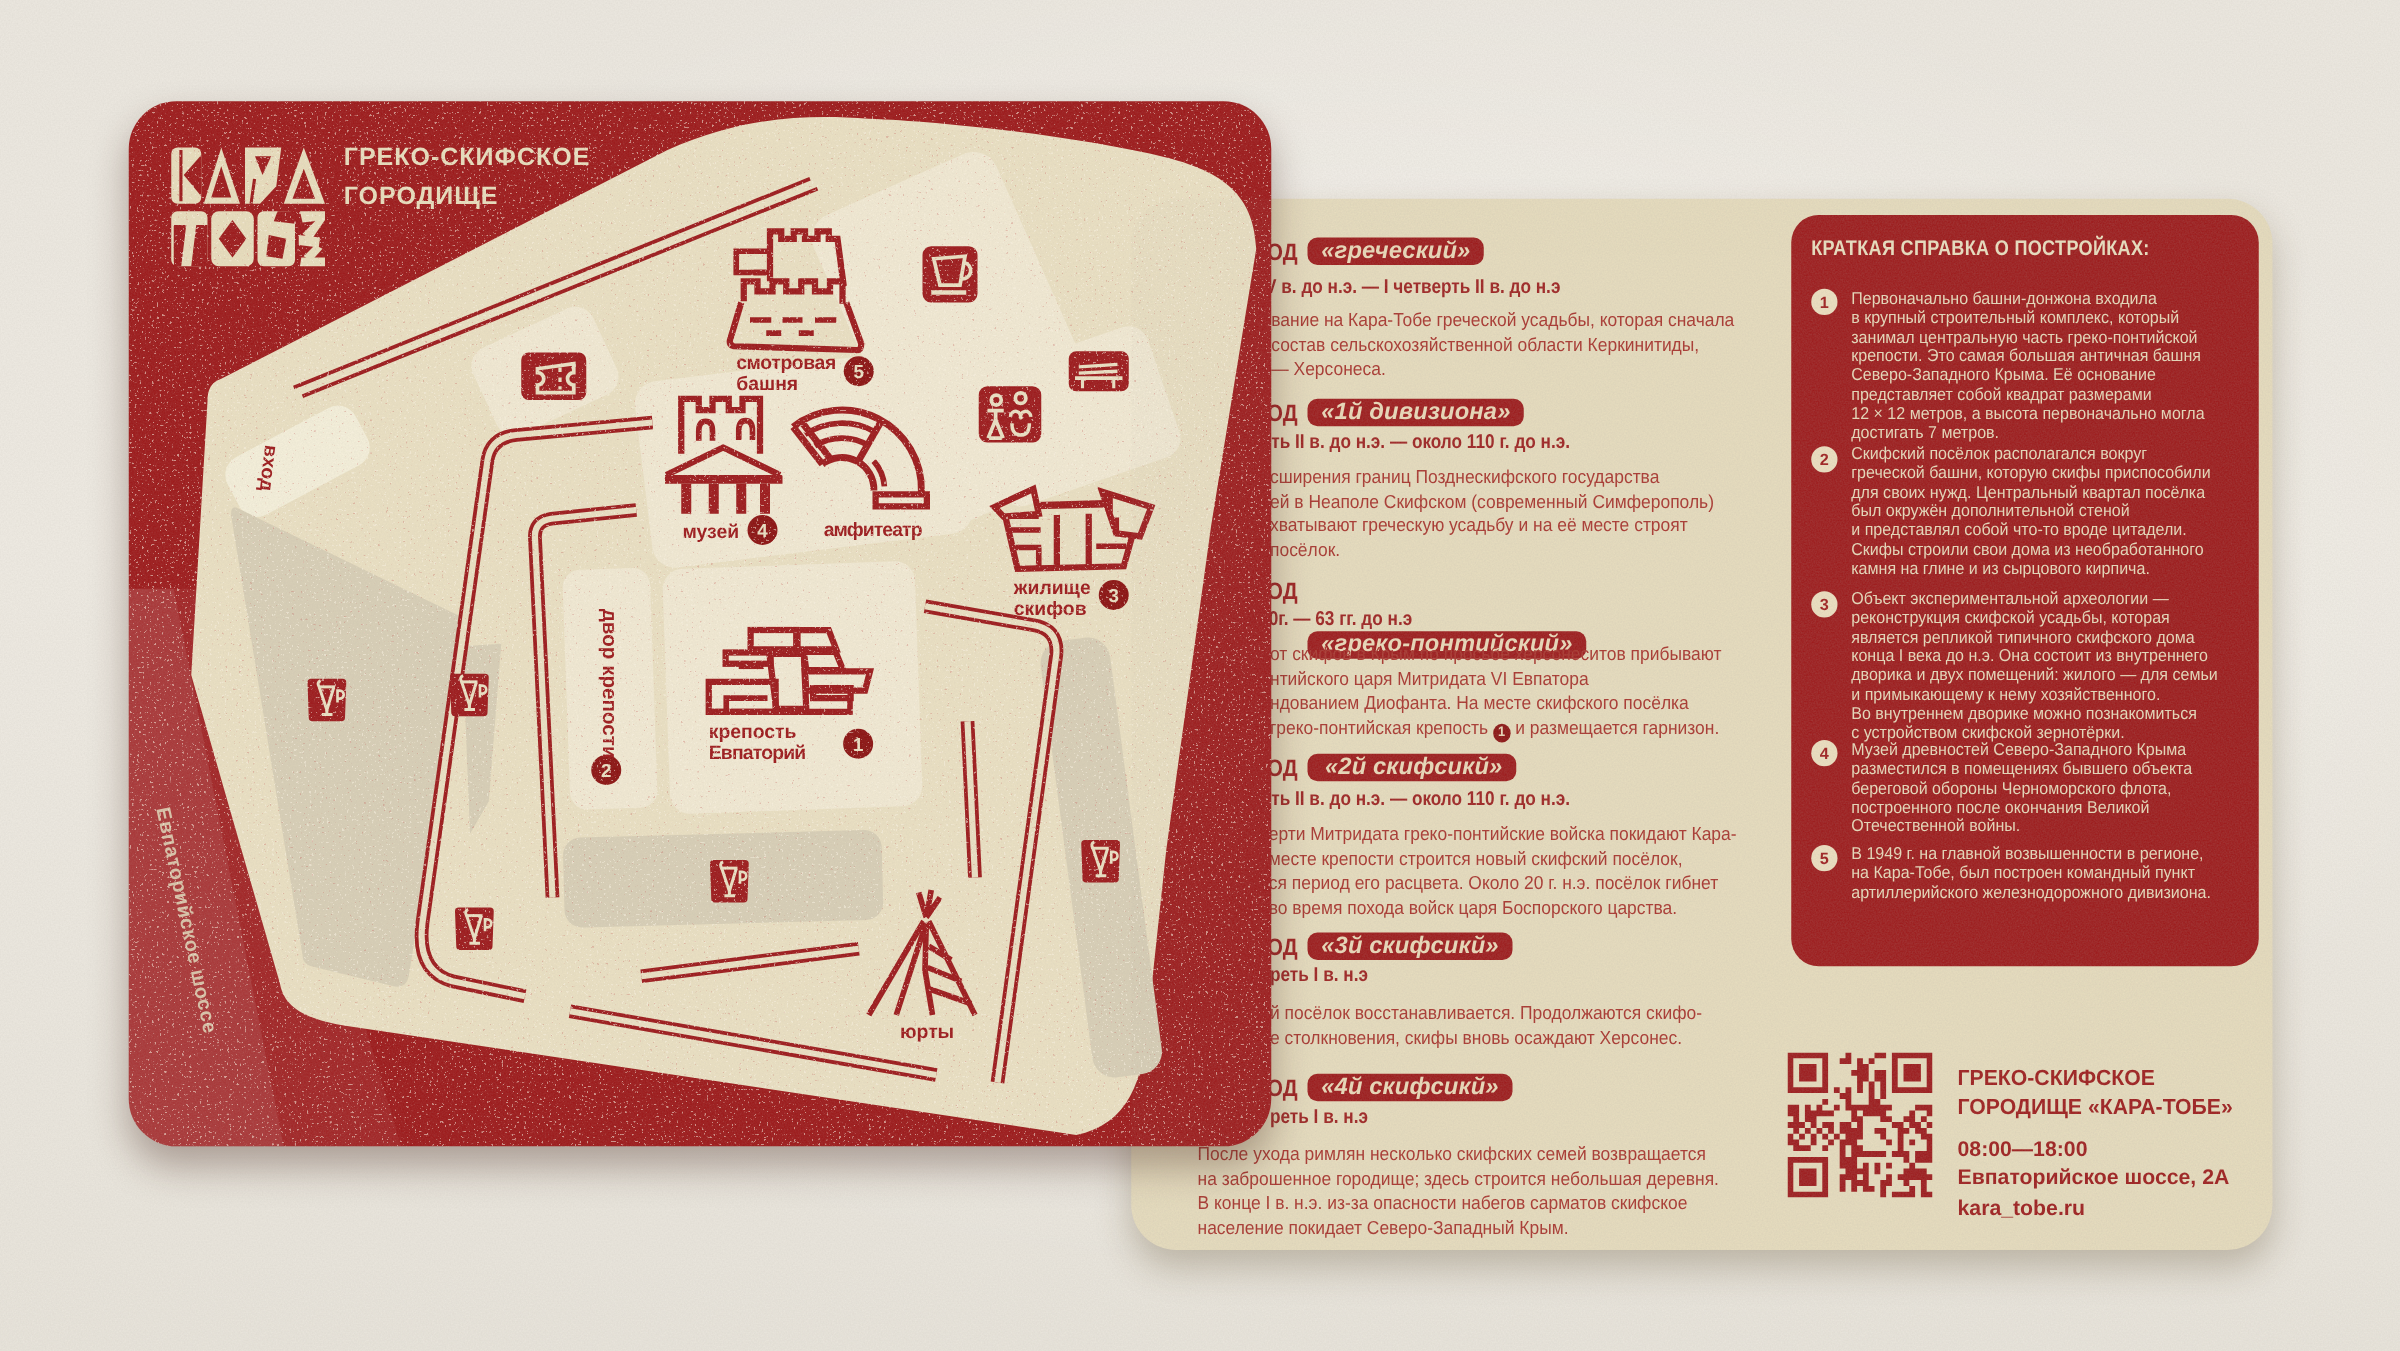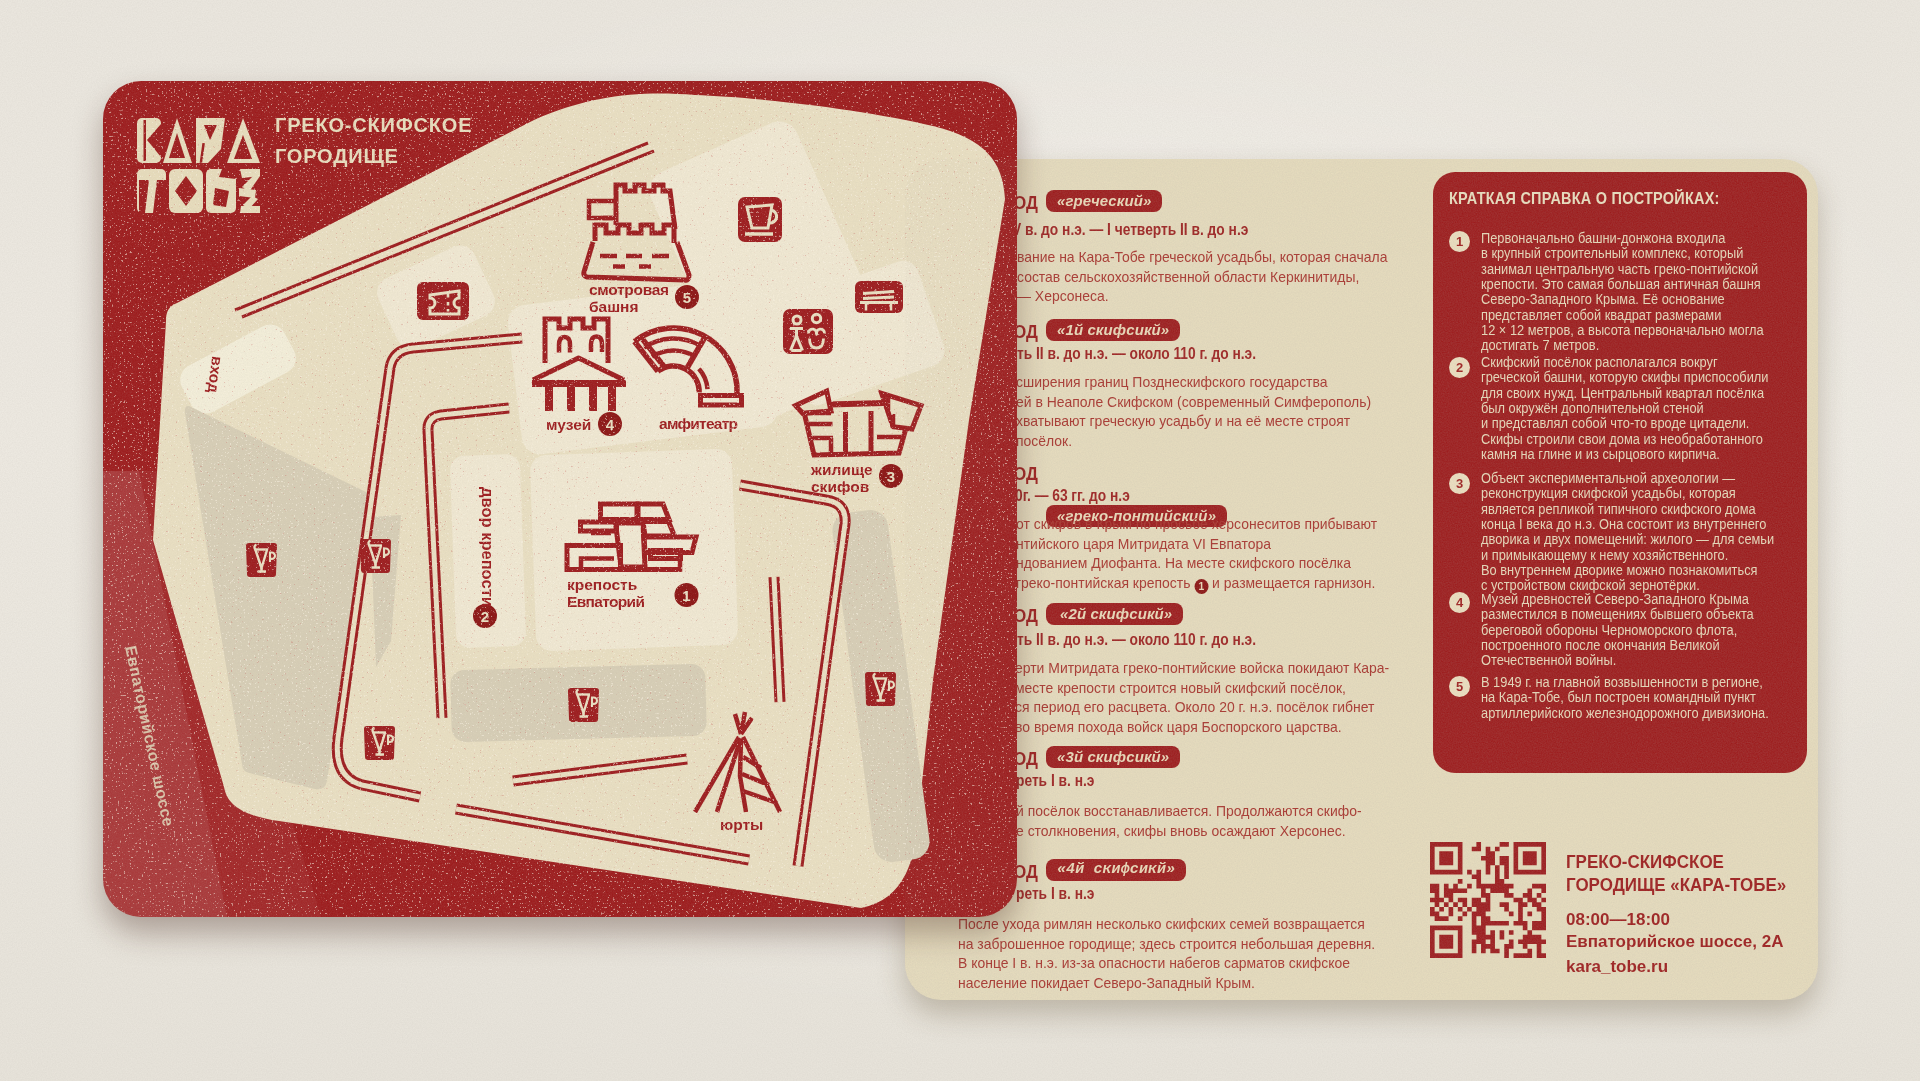--- a/index.html
+++ b/index.html
@@ -12,21 +12,21 @@
        radial-gradient(1600px 900px at 55% 45%, rgba(255,255,255,0.5), rgba(255,255,255,0) 60%),
        linear-gradient(180deg,#eae6de 0%,#ede9e1 40%,#e7e3da 100%);}
   #cardB{position:absolute;left:905px;top:159px;width:913px;height:841px;
      background:#e6dcbe;border-radius:36px;
      box-shadow:0 14px 28px rgba(80,60,30,.28);}
   #cardR{position:absolute;left:103px;top:81px;width:914px;height:836px;
      background:#9d1c1d;border-radius:38px;
      box-shadow:0 16px 30px rgba(60,30,20,.35);}
   .period{position:absolute;color:#9e1f1f;font-weight:bold;font-size:19px;transform:scaleX(.88);transform-origin:0 0;}
   .pbadge{position:absolute;background:#9d1c1d;color:#ead9b9;font-weight:bold;
-     font-style:italic;font-size:15px;border-radius:8px;height:22px;line-height:21.5px;
+     font-style:italic;font-size:19px;border-radius:8px;height:22px;line-height:21.5px;
      padding:0 11px;letter-spacing:.1px;}
   .pdate{position:absolute;color:#9e2423;font-weight:bold;font-size:16px;white-space:nowrap;transform:scaleX(.86);transform-origin:0 0;}
   .ppar{position:absolute;color:#a93730;font-size:15px;line-height:19.7px;white-space:nowrap;transform:scaleX(.93);transform-origin:0 0;}
   .inb{display:inline-block;width:15px;height:15px;border-radius:50%;background:#8c1514;
      color:#ead9b9;font-size:11px;font-weight:bold;text-align:center;line-height:15px;
      vertical-align:-2px;}
   #panel{position:absolute;left:1433px;top:172px;width:374px;height:601px;
      background:#9d1c1d;border-radius:22px;}
   #panel h3{position:absolute;left:16px;top:17px;margin:0;color:#eadfc0;
      font-size:17px;letter-spacing:.3px;transform:scaleX(.85);transform-origin:0 0;white-space:nowrap;}
@@ -43,41 +43,41 @@
 <div id="cardB"></div>
 
 <div id="periods" class="abs" style="left:0;top:0;width:1920px;height:1081px;">
 
   <div class="period" style="left:967px;top:192px;">ПЕРИОД</div>
   <div class="pbadge" style="left:1046px;top:190px;">«греческий»</div>
   <div class="pdate" style="left:1012px;top:221px;">V в. до н.э. — I четверть II в. до н.э</div>
   <div class="ppar" style="left:1017px;top:247px;">вание на Кара-Тобе греческой усадьбы, которая сначала<br>состав сельскохозяйственной области Керкинитиды,<br>— Херсонеса.</div>
 
   <div class="period" style="left:967px;top:321px;">ПЕРИОД</div>
-  <div class="pbadge" style="left:1046px;top:319px;">«1й скифсикй»</div>
+  <div class="pbadge" style="left:1046px;top:319px;">«1й дивизиона»</div>
   <div class="pdate" style="left:1017px;top:345px;">ть II в. до н.э. — около 110 г. до н.э.</div>
   <div class="ppar" style="left:1016px;top:372px;">сширения границ Позднескифского государства<br>ей в Неаполе Скифском (современный Симферополь)<br>хватывают греческую усадьбу и на её месте строят<br>посёлок.</div>
 
   <div class="period" style="left:967px;top:463px;">ПЕРИОД</div>
   <div class="pbadge" style="left:1046px;top:461px;margin-top:44px;">«греко-понтийский»</div>
   <div class="pdate" style="left:1015px;top:487px;">0г. — 63 гг. до н.э</div>
   <div class="ppar" style="left:1016px;top:514px;">от скифов в Крым по просьбе херсонеситов прибывают<br>нтийского царя Митридата VI Евпатора<br>ндованием Диофанта. На месте скифского посёлка<br>греко-понтийская крепость <span class="inb">1</span> и размещается гарнизон.</div>
 
   <div class="period" style="left:967px;top:605px;">ПЕРИОД</div>
   <div class="pbadge" style="left:1046px;top:603px;padding-left:14px;">«2й скифсикй»</div>
   <div class="pdate" style="left:1017px;top:631px;">ть II в. до н.э. — около 110 г. до н.э.</div>
   <div class="ppar" style="left:1015px;top:658px;">ерти Митридата греко-понтийские войска покидают Кара-<br>месте крепости строится новый скифский посёлок,<br>ся период его расцвета. Около 20 г. н.э. посёлок гибнет<br>во время похода войск царя Боспорского царства.</div>
 
   <div class="period" style="left:967px;top:748px;">ПЕРИОД</div>
   <div class="pbadge" style="left:1046px;top:746px;text-align:right;">«3й скифсикй»</div>
   <div class="pdate" style="left:1016px;top:772px;">реть I в. н.э</div>
   <div class="ppar" style="left:1016px;top:801px;">й посёлок восстанавливается. Продолжаются скифо-<br>е столкновения, скифы вновь осаждают Херсонес.</div>
 
   <div class="period" style="left:967px;top:861px;">ПЕРИОД</div>
-  <div class="pbadge" style="left:1046px;top:859px;font-family:Liberation Mono, monospace;">«4й скифсикй»</div>
+  <div class="pbadge" style="left:1046px;top:859px;">«4й скифсикй»</div>
   <div class="pdate" style="left:1016px;top:885px;">реть I в. н.э</div>
   <div class="ppar" style="left:958px;top:914px;">После ухода римлян несколько скифских семей возвращается<br>на заброшенное городище; здесь строится небольшая деревня.<br>В конце I в. н.э. из-за опасности набегов сарматов скифское<br>население покидает Северо-Западный Крым.</div>
 </div>
 
 <div id="panel">
   <h3>КРАТКАЯ СПРАВКА О ПОСТРОЙКАХ:</h3>
 
   <div class="itc" style="left:16px;top:59px;">1</div>
   <div class="itx" style="left:48px;top:59px;">Первоначально башни-донжона входила<br>в крупный строительный комплекс, который<br>занимал центральную часть греко-понтийской<br>крепости. Это самая большая античная башня<br>Северо-Западного Крыма. Её основание<br>представляет собой квадрат размерами<br>12 × 12 метров, а высота первоначально могла<br>достигать 7 метров.</div>
 

